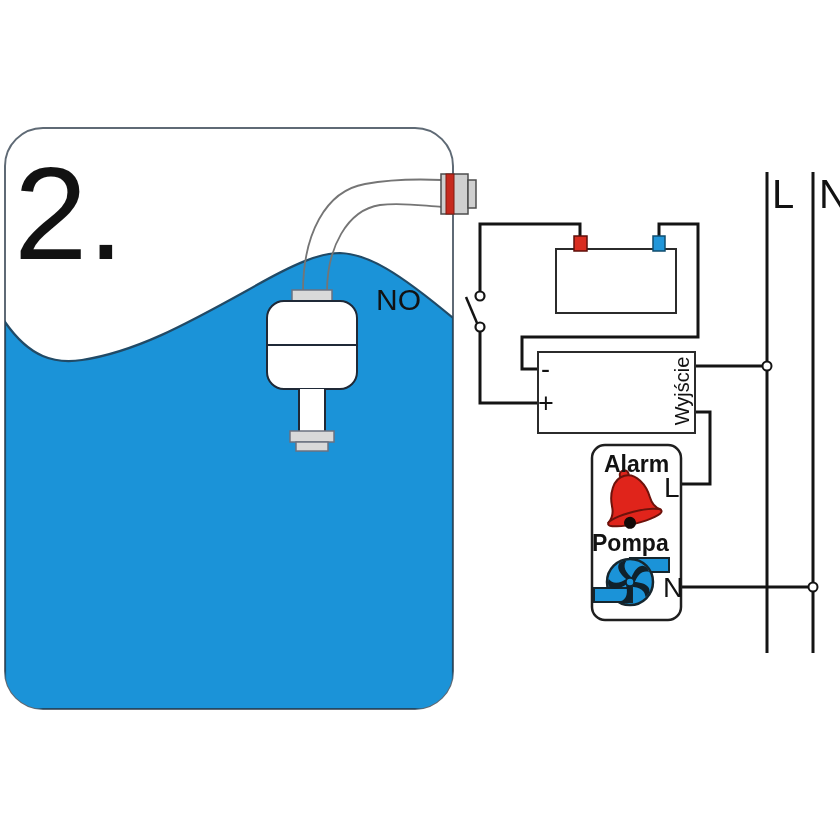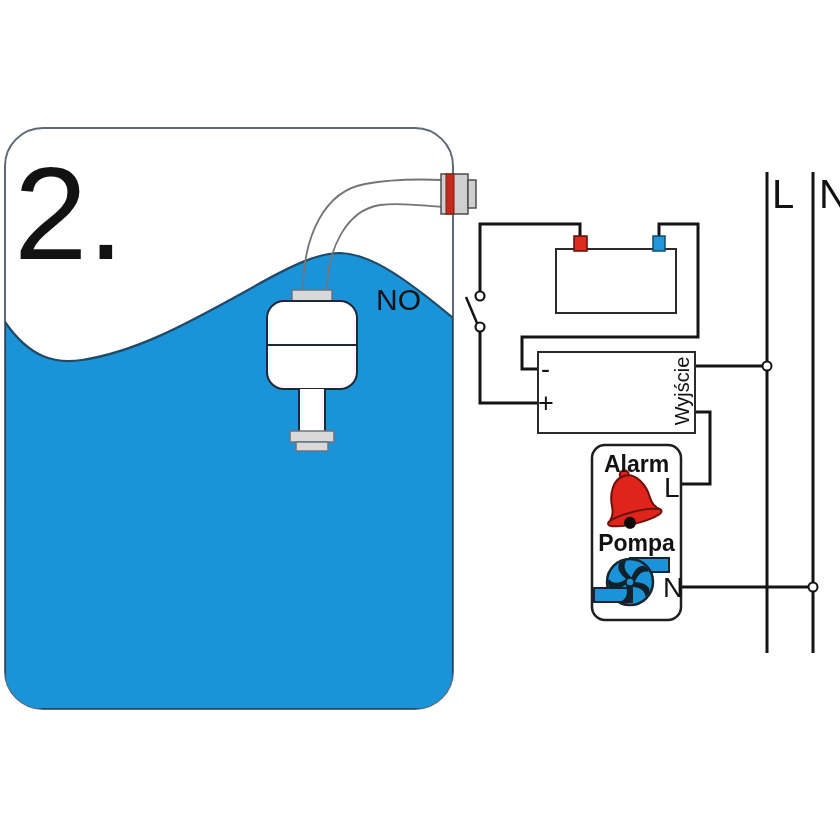--- a/index.html
+++ b/index.html
@@ -9,21 +9,21 @@
   .txt{position:absolute;line-height:1;white-space:nowrap;color:#121212;}
   .fig-num{left:14px;top:148px;font-size:132px;}
   .no-lab{left:376px;top:285px;font-size:30px;}
   .psu-lab{left:556px;top:249px;width:120px;height:64px;display:flex;align-items:center;justify-content:center;font-size:46px;}
   .ssr-lab{left:538px;top:352px;width:140px;height:81px;display:flex;align-items:center;justify-content:center;font-size:60px;}
   .ssr-out{left:642px;top:381px;width:80px;height:20px;font-size:20px;text-align:center;
            transform:rotate(-90deg);transform-origin:center;}
   .ssr-minus{left:541px;top:356px;font-size:27px;}
   .ssr-plus{left:538px;top:390px;font-size:27px;}
   .alarm-title{left:592px;top:453px;width:89px;text-align:center;font-size:23px;font-weight:bold;}
-  .pompa-title{left:592px;top:532px;width:89px;text-align:center;font-size:23px;font-weight:bold;}
+  .pompa-title{left:592px;top:532px;width:89px;text-align:left;font-size:23px;font-weight:bold;}
   .term-l{left:664px;top:474px;font-size:28px;}
   .term-n{left:663px;top:574px;font-size:28px;}
   .mains-l{left:772px;top:174px;font-size:40px;}
   .mains-n{left:819px;top:174px;font-size:40px;}
 </style>
 </head>
 <body>
 
 <div class="canvas">
 

